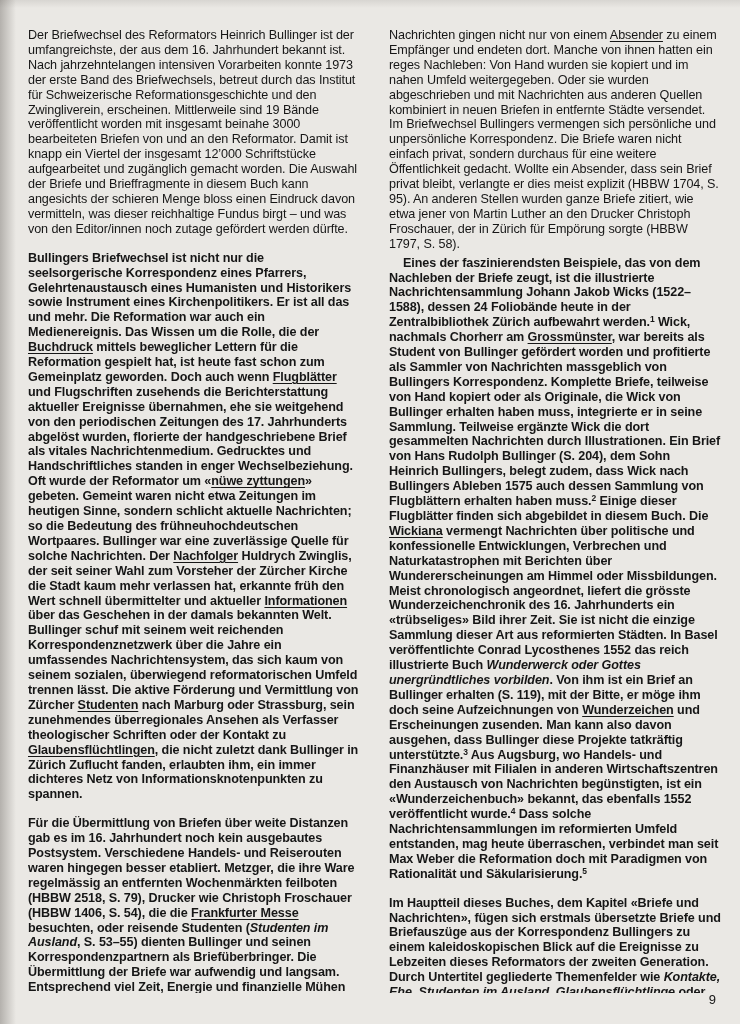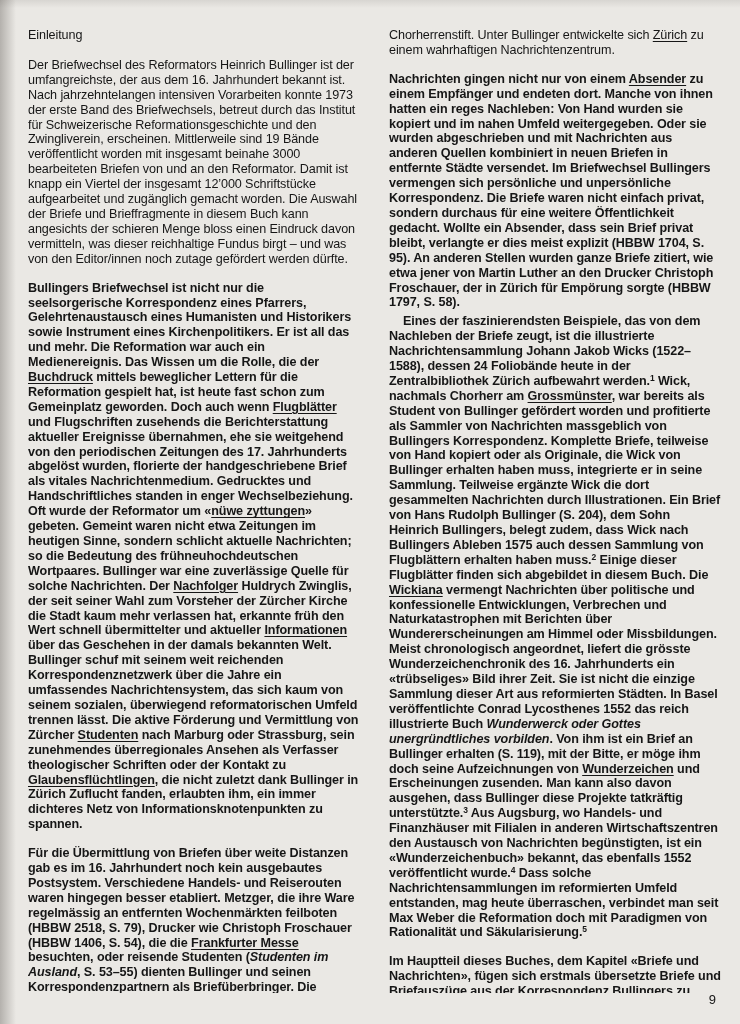--- a/index.html
+++ b/index.html
@@ -95,31 +95,29 @@
 </style>
 </head>
 <body>
 
 <div class="page">
   <div class="edge-shadow"></div>
   <div class="top-shadow"></div>
 
   <div class="content">
     <div class="col">
-      <h1 class="heading">Einleitung</h1>
       <div>
           <p class="para">Der Briefwechsel des Reformators Heinrich Bullinger ist der umfangreichste, der aus dem 16. Jahrhundert bekannt ist. Nach jahrzehntelangen intensiven Vorarbeiten konnte 1973 der erste Band des Briefwechsels, betreut durch das Institut für Schweizerische Reformationsgeschichte und den Zwingliverein, erscheinen. Mittlerweile sind 19 Bände veröffentlicht worden mit insgesamt beinahe 3000 bearbeiteten Briefen von und an den Reformator. Damit ist knapp ein Viertel der insgesamt 12’000 Schriftstücke aufgearbeitet und zugänglich gemacht worden. Die Auswahl der Briefe und Brieffragmente in diesem Buch kann angesichts der schieren Menge bloss einen Eindruck davon vermitteln, was dieser reichhaltige Fundus birgt – und was von den Editor/innen noch zutage gefördert werden dürfte.</p>
           <p class="para">Bullingers Briefwechsel ist nicht nur die seelsorgerische Korrespondenz eines Pfarrers, Gelehrtenaustausch eines Humanisten und Historikers sowie Instrument eines Kirchenpolitikers. Er ist all das und mehr. Die Reformation war auch ein Medienereignis. Das Wissen um die Rolle, die der <span class="u">Buchdruck</span> mittels beweglicher Lettern für die Reformation gespielt hat, ist heute fast schon zum Gemeinplatz geworden. Doch auch wenn <span class="u">Flugblätter</span> und Flugschriften zusehends die Berichterstattung aktueller Ereignisse übernahmen, ehe sie weitgehend von den periodischen Zeitungen des 17. Jahrhunderts abgelöst wurden, florierte der handgeschriebene Brief als vitales Nachrichtenmedium. Gedrucktes und Handschriftliches standen in enger Wechselbeziehung. Oft wurde der Reformator um «<span class="u">nüwe zyttungen</span>» gebeten. Gemeint waren nicht etwa Zeitungen im heutigen Sinne, sondern schlicht aktuelle Nachrichten; so die Bedeutung des frühneuhochdeutschen Wortpaares. Bullinger war eine zuverlässige Quelle für solche Nachrichten. Der <span class="u">Nachfolger</span> Huldrych Zwinglis, der seit seiner Wahl zum Vorsteher der Zürcher Kirche die Stadt kaum mehr verlassen hat, erkannte früh den Wert schnell übermittelter und aktueller <span class="u">Informationen</span> über das Geschehen in der damals bekannten Welt. Bullinger schuf mit seinem weit reichenden Korrespondenznetzwerk über die Jahre ein umfassendes Nachrichtensystem, das sich kaum von seinem sozialen, überwiegend reformatorischen Umfeld trennen lässt. Die aktive Förderung und Vermittlung von Zürcher <span class="u">Studenten</span> nach Marburg oder Strassburg, sein zunehmendes überregionales Ansehen als Verfasser theologischer Schriften oder der Kontakt zu <span class="u">Glaubensflüchtlingen</span>, die nicht zuletzt dank Bullinger in Zürich Zuflucht fanden, erlaubten ihm, ein immer dichteres Netz von Informationsknotenpunkten zu spannen.</p>
           <p class="para">Für die Übermittlung von Briefen über weite Distanzen gab es im 16. Jahrhundert noch kein ausgebautes Postsystem. Verschiedene Handels- und Reiserouten waren hingegen besser etabliert. Metzger, die ihre Ware regelmässig an entfernten Wochenmärkten feilboten (HBBW 2518, S. 79), Drucker wie Christoph Froschauer (HBBW 1406, S. 54), die die <span class="u">Frankfurter Messe</span> besuchten, oder reisende Studenten (<em>Studenten im Ausland</em>, S. 53–55) dienten Bullinger und seinen Korrespondenzpartnern als Briefüberbringer. Die Übermittlung der Briefe war aufwendig und langsam. Entsprechend viel Zeit, Energie und finanzielle Mühen muss Bullinger in den Ausbau seines Korrespondenznetzwerkes investiert haben. Das Umfeld in Zürich profitierte von dem angestiegenen Informationsfluss, und Bullinger machte sich mit der wertvollen Ware unentbehrlich für die Zürcher Ratsherren und das reformierte Umfeld am</p>
         </div>
     </div>
 
     <div class="col">
       <div>
-          <p class="para">Chorherrenstift. Unter Bullinger entwickelte sich <span class="u">Zürich</span> zu einem wahrhaftigen Nachrichtenzentrum.</p>
           <p class="para">Nachrichten gingen nicht nur von einem <span class="u">Absender</span> zu einem Empfänger und endeten dort. Manche von ihnen hatten ein reges Nachleben: Von Hand wurden sie kopiert und im nahen Umfeld weitergegeben. Oder sie wurden abgeschrieben und mit Nachrichten aus anderen Quellen kombiniert in neuen Briefen in entfernte Städte versendet. Im Briefwechsel Bullingers vermengen sich persönliche und unpersönliche Korrespondenz. Die Briefe waren nicht einfach privat, sondern durchaus für eine weitere Öffentlichkeit gedacht. Wollte ein Absender, dass sein Brief privat bleibt, verlangte er dies meist explizit (HBBW 1704, S. 95). An anderen Stellen wurden ganze Briefe zitiert, wie etwa jener von Martin Luther an den Drucker Christoph Froschauer, der in Zürich für Empörung sorgte (HBBW 1797, S. 58).</p>
           <p class="para indent">Eines der faszinierendsten Beispiele, das von dem Nachleben der Briefe zeugt, ist die illustrierte Nachrichtensammlung Johann Jakob Wicks (1522–1588), dessen 24 Foliobände heute in der Zentralbibliothek Zürich aufbewahrt werden.<sup>1</sup> Wick, nachmals Chorherr am <span class="u">Grossmünster</span>, war bereits als Student von Bullinger gefördert worden und profitierte als Sammler von Nachrichten massgeblich von Bullingers Korrespondenz. Komplette Briefe, teilweise von Hand kopiert oder als Originale, die Wick von Bullinger erhalten haben muss, integrierte er in seine Sammlung. Teilweise ergänzte Wick die dort gesammelten Nachrichten durch Illustrationen. Ein Brief von Hans Rudolph Bullinger (S. 204), dem Sohn Heinrich Bullingers, belegt zudem, dass Wick nach Bullingers Ableben 1575 auch dessen Sammlung von Flugblättern erhalten haben muss.<sup>2</sup> Einige dieser Flugblätter finden sich abgebildet in diesem Buch. Die <span class="u">Wickiana</span> vermengt Nachrichten über politische und konfessionelle Entwicklungen, Verbrechen und Naturkatastrophen mit Berichten über Wundererscheinungen am Himmel oder Missbildungen. Meist chronologisch angeordnet, liefert die grösste Wunderzeichenchronik des 16. Jahrhunderts ein «trübseliges» Bild ihrer Zeit. Sie ist nicht die einzige Sammlung dieser Art aus reformierten Städten. In Basel veröffentlichte Conrad Lycosthenes 1552 das reich illustrierte Buch <em>Wunderwerck oder Gottes unergründtliches vorbilden</em>. Von ihm ist ein Brief an Bullinger erhalten (S. 119), mit der Bitte, er möge ihm doch seine Aufzeichnungen von <span class="u">Wunderzeichen</span> und Erscheinungen zusenden. Man kann also davon ausgehen, dass Bullinger diese Projekte tatkräftig unterstützte.<sup>3</sup> Aus Augsburg, wo Handels- und Finanzhäuser mit Filialen in anderen Wirtschaftszentren den Austausch von Nachrichten begünstigten, ist ein «Wunderzeichenbuch» bekannt, das ebenfalls 1552 veröffentlicht wurde.<sup>4</sup> Dass solche Nachrichtensammlungen im reformierten Umfeld entstanden, mag heute überraschen, verbindet man seit Max Weber die Reformation doch mit Paradigmen von Rationalität und Säkularisierung.<sup>5</sup></p>
           <p class="para">Im Hauptteil dieses Buches, dem Kapitel «Briefe und Nachrichten», fügen sich erstmals übersetzte Briefe und Briefauszüge aus der Korrespondenz Bullingers zu einem kaleidoskopischen Blick auf die Ereignisse zu Lebzeiten dieses Reformators der zweiten Generation. Durch Untertitel gegliederte Themenfelder wie <em>Kontakte, Ehe, Studenten im Ausland, Glaubensflüchtlinge</em> oder <em>Umweltereignisse</em> erlauben einen unmittelbaren Eindruck davon, was diese Menschen – die meisten von ihnen waren evangelisch gesinnt – beschäftigte. Gleichzeitig wird der Brief im Hauptteil des Buches innerhalb der medialen Umwälzungen jener</p>
         </div>
     </div>
   </div>
 
   <div class="page-number">9</div>
 </div>
 

